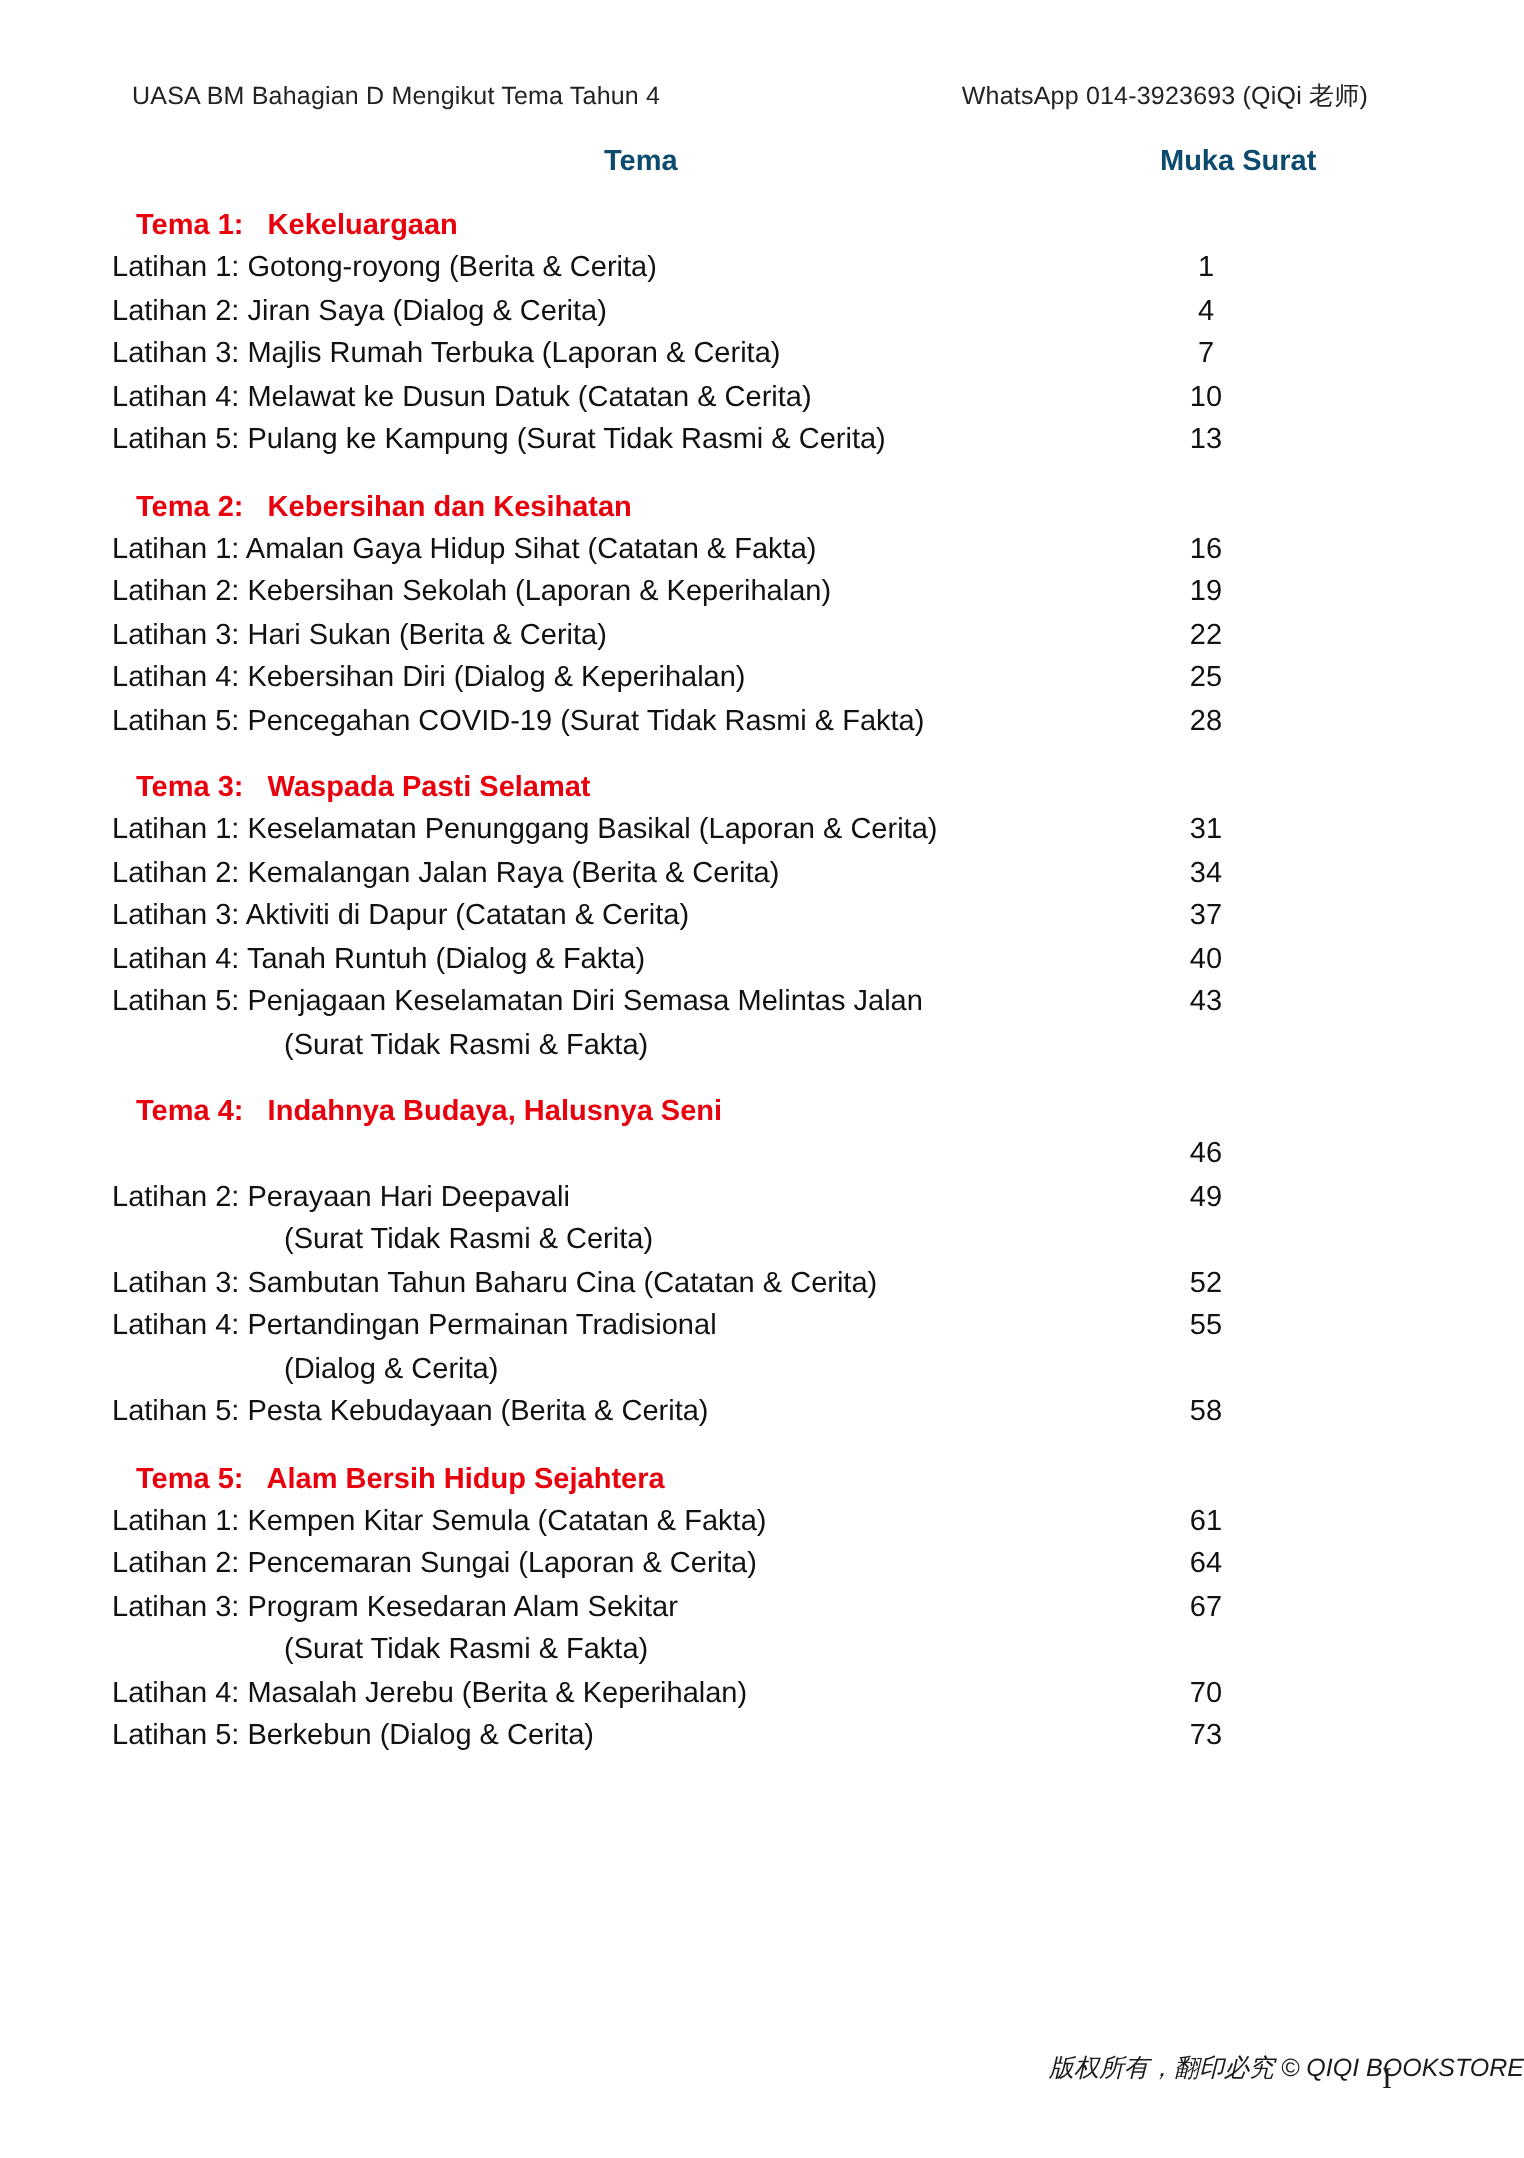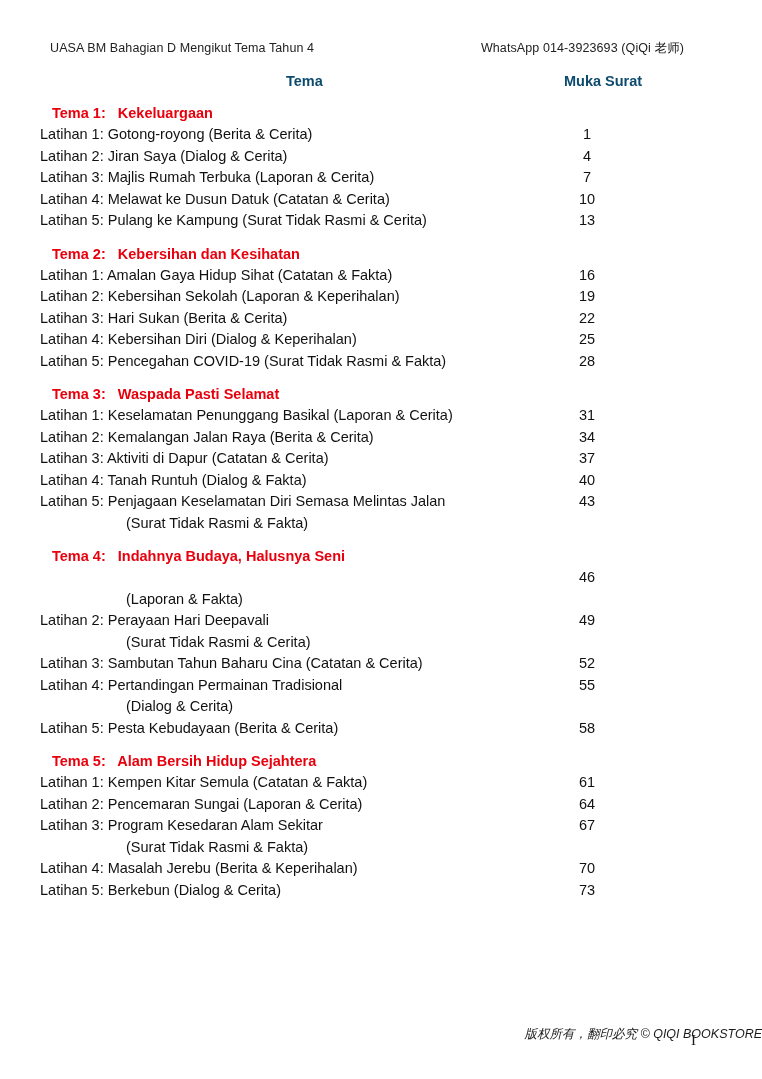--- a/index.html
+++ b/index.html
@@ -11,21 +11,21 @@
     width: 762px;
     height: 1079px;
     position: relative;
     font-family: "Liberation Sans", sans-serif;
     color: #1a1a1a;
     overflow: hidden;
   }
   .page {
     position: absolute;
     inset: 0;
-    padding: 40px 56px 20px 40px;
+    padding: 40px 56px 20px 56px;
     box-sizing: border-box;
   }
   
   .header {
     display: flex;
     justify-content: space-between;
     align-items: baseline;
     font-size: 12.5px;
     color: #222;
     letter-spacing: 0.1px;
@@ -207,21 +207,20 @@
           <div class="row-label">Latihan 5: Penjagaan Keselamatan Diri Semasa Melintas Jalan</div>
           <div class="row-page">43</div>
         </div>
         <div class="row-cont">(Surat Tidak Rasmi &amp; Fakta)</div>
       </div>
       <div class="theme">
         <div class="theme-title">Tema 4:   Indahnya Budaya, Halusnya Seni</div>
         <div class="row">
           <div class="row-page">46</div>
         </div>
-        <div class="row-cont">(Laporan &amp; Fakta)</div>
         <div class="row">
           <div class="row-label">Latihan 2: Perayaan Hari Deepavali</div>
           <div class="row-page">49</div>
         </div>
         <div class="row-cont">(Surat Tidak Rasmi &amp; Cerita)</div>
         <div class="row">
           <div class="row-label">Latihan 3: Sambutan Tahun Baharu Cina (Catatan &amp; Cerita)</div>
           <div class="row-page">52</div>
         </div>
         <div class="row">

